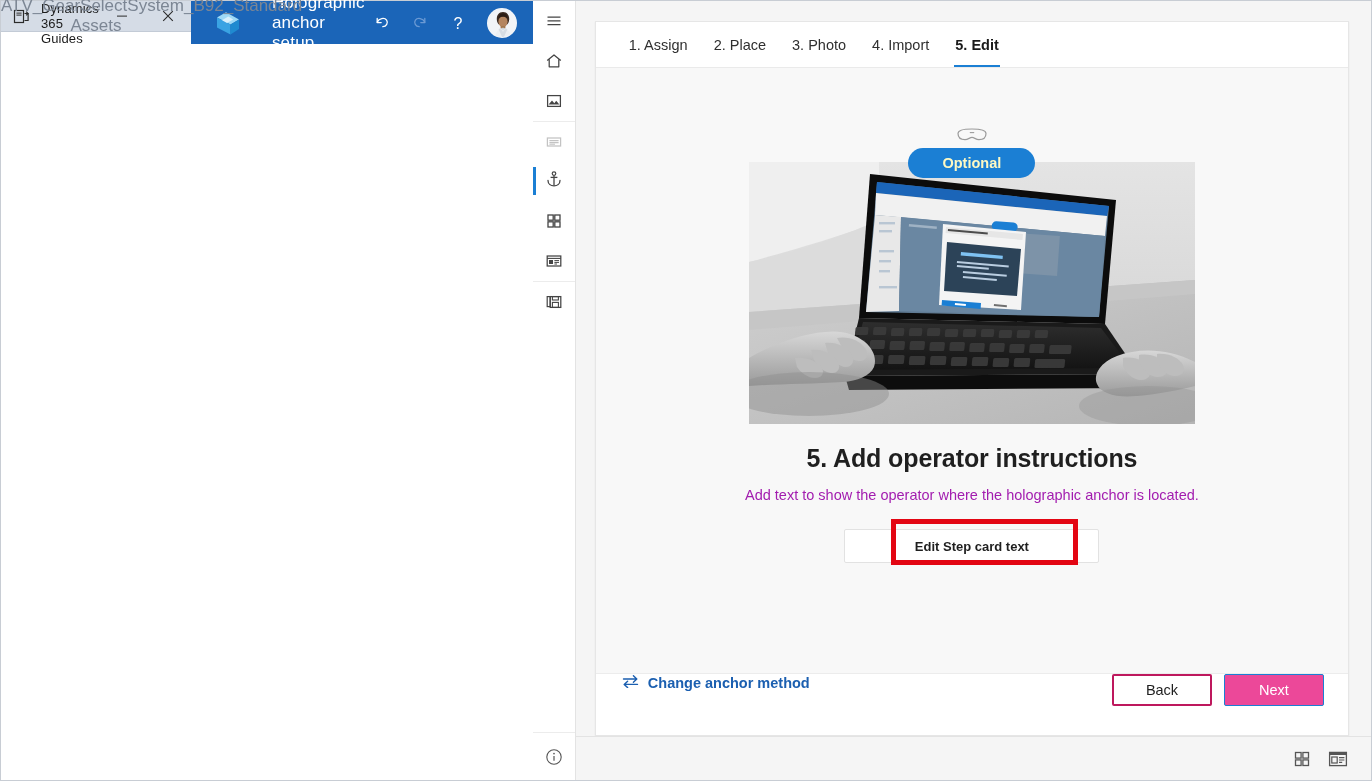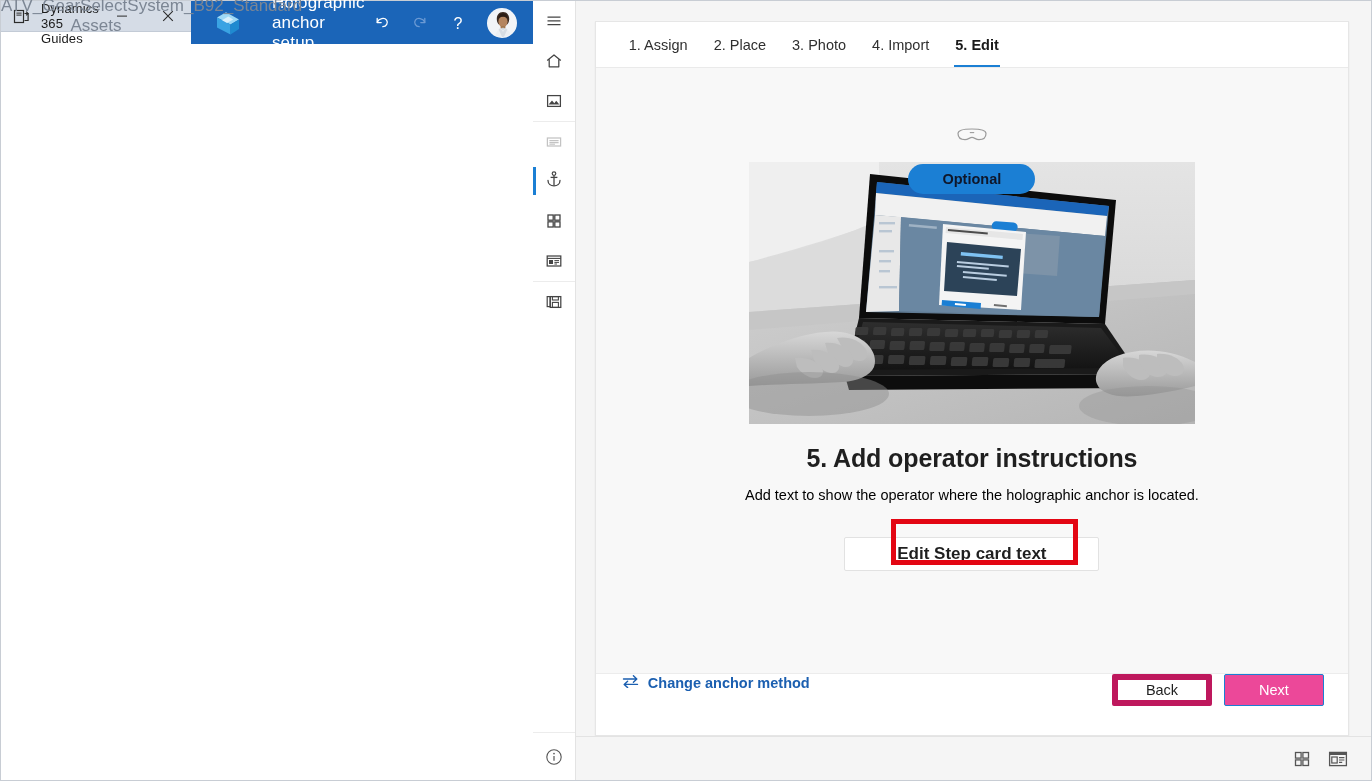--- a/index.html
+++ b/index.html
@@ -150,53 +150,52 @@
     position: relative;
     min-height: 0;
   }
   .holo-icon {
     color: #9b9b9b; height: 18px;
     margin-bottom: 4px;
     display: flex; align-items: center; justify-content: center;
   }
   .badge-wrap { position: relative; height: 0; width: 100%; display: flex; justify-content: center; }
   .badge {
-    position: absolute; top: 16px;
-    background: #1b7fd4; color: #0f172a;
+    position: absolute; top: 0;
+    background: #1b7fd4; color: #fef9c3;
     font-size: 14.5px; font-weight: 600;
     padding: 7px 34px; border-radius: 20px;
     z-index: 3; white-space: nowrap;
   }
   .photo {
     width: 446px; height: 262px;
     margin-top: 14px;
     position: relative; overflow: hidden;
     background: #c9c9c9;
   }
   .photo svg { display: block; }
 
   .h-title {
     margin-top: 20px;
     font-size: 25px; font-weight: 700; color: #1f1f1f;
     letter-spacing: -.1px;
   }
   .h-sub {
     margin-top: 14px;
-    font-size: 14.5px; color: #000000;
+    font-size: 14.5px; color: #a21caf;
   }
 
   .btn-row { margin-top: 26px; position: relative; }
   .btn-edit {
     width: 255px; height: 34px;
     background: #ffffff; border: 1px solid #e2e2e2;
-    font-size: 17px; font-weight: 700; color: #1f1f1f;
+    font-size: 13px; font-weight: 700; color: #1f1f1f;
     font-family: inherit;
     display: flex; align-items: center; justify-content: center;
     border-radius: 2px;
-    margin-top: 8px;
   }
   .redbox {
     position: absolute; left: 47px; top: -10px;
     width: 187px; height: 46px;
     border: 5px solid #e30613;
     pointer-events: none;
   }
 
   
   .footer {
@@ -210,21 +209,21 @@
     display: flex; align-items: center; gap: 9px;
     color: #1b5fb0; font-size: 14.5px; font-weight: 600;
   }
   .foot-btns { margin-left: auto; display: flex; gap: 12px; }
   .btn {
     height: 32px; min-width: 100px;
     font-size: 14.5px; font-family: inherit;
     display: flex; align-items: center; justify-content: center;
     border-radius: 2px;
   }
-  .btn-back { background: #ffffff; border: 6px solid #be185d; color: #1f1f1f; }
+  .btn-back { background: #ffffff; border: 2px solid #be185d; color: #1f1f1f; }
   .btn-next { background: #ec4899; border: 1px solid #1b7fd4; color: #ffffff; }
 
   
   .statusbar {
     height: 44px; flex: 0 0 44px;
     background: #f5f5f5;
     border-top: 1px solid #e3e3e3;
     display: flex; align-items: center;
     padding: 0 22px 0 0;
   }

